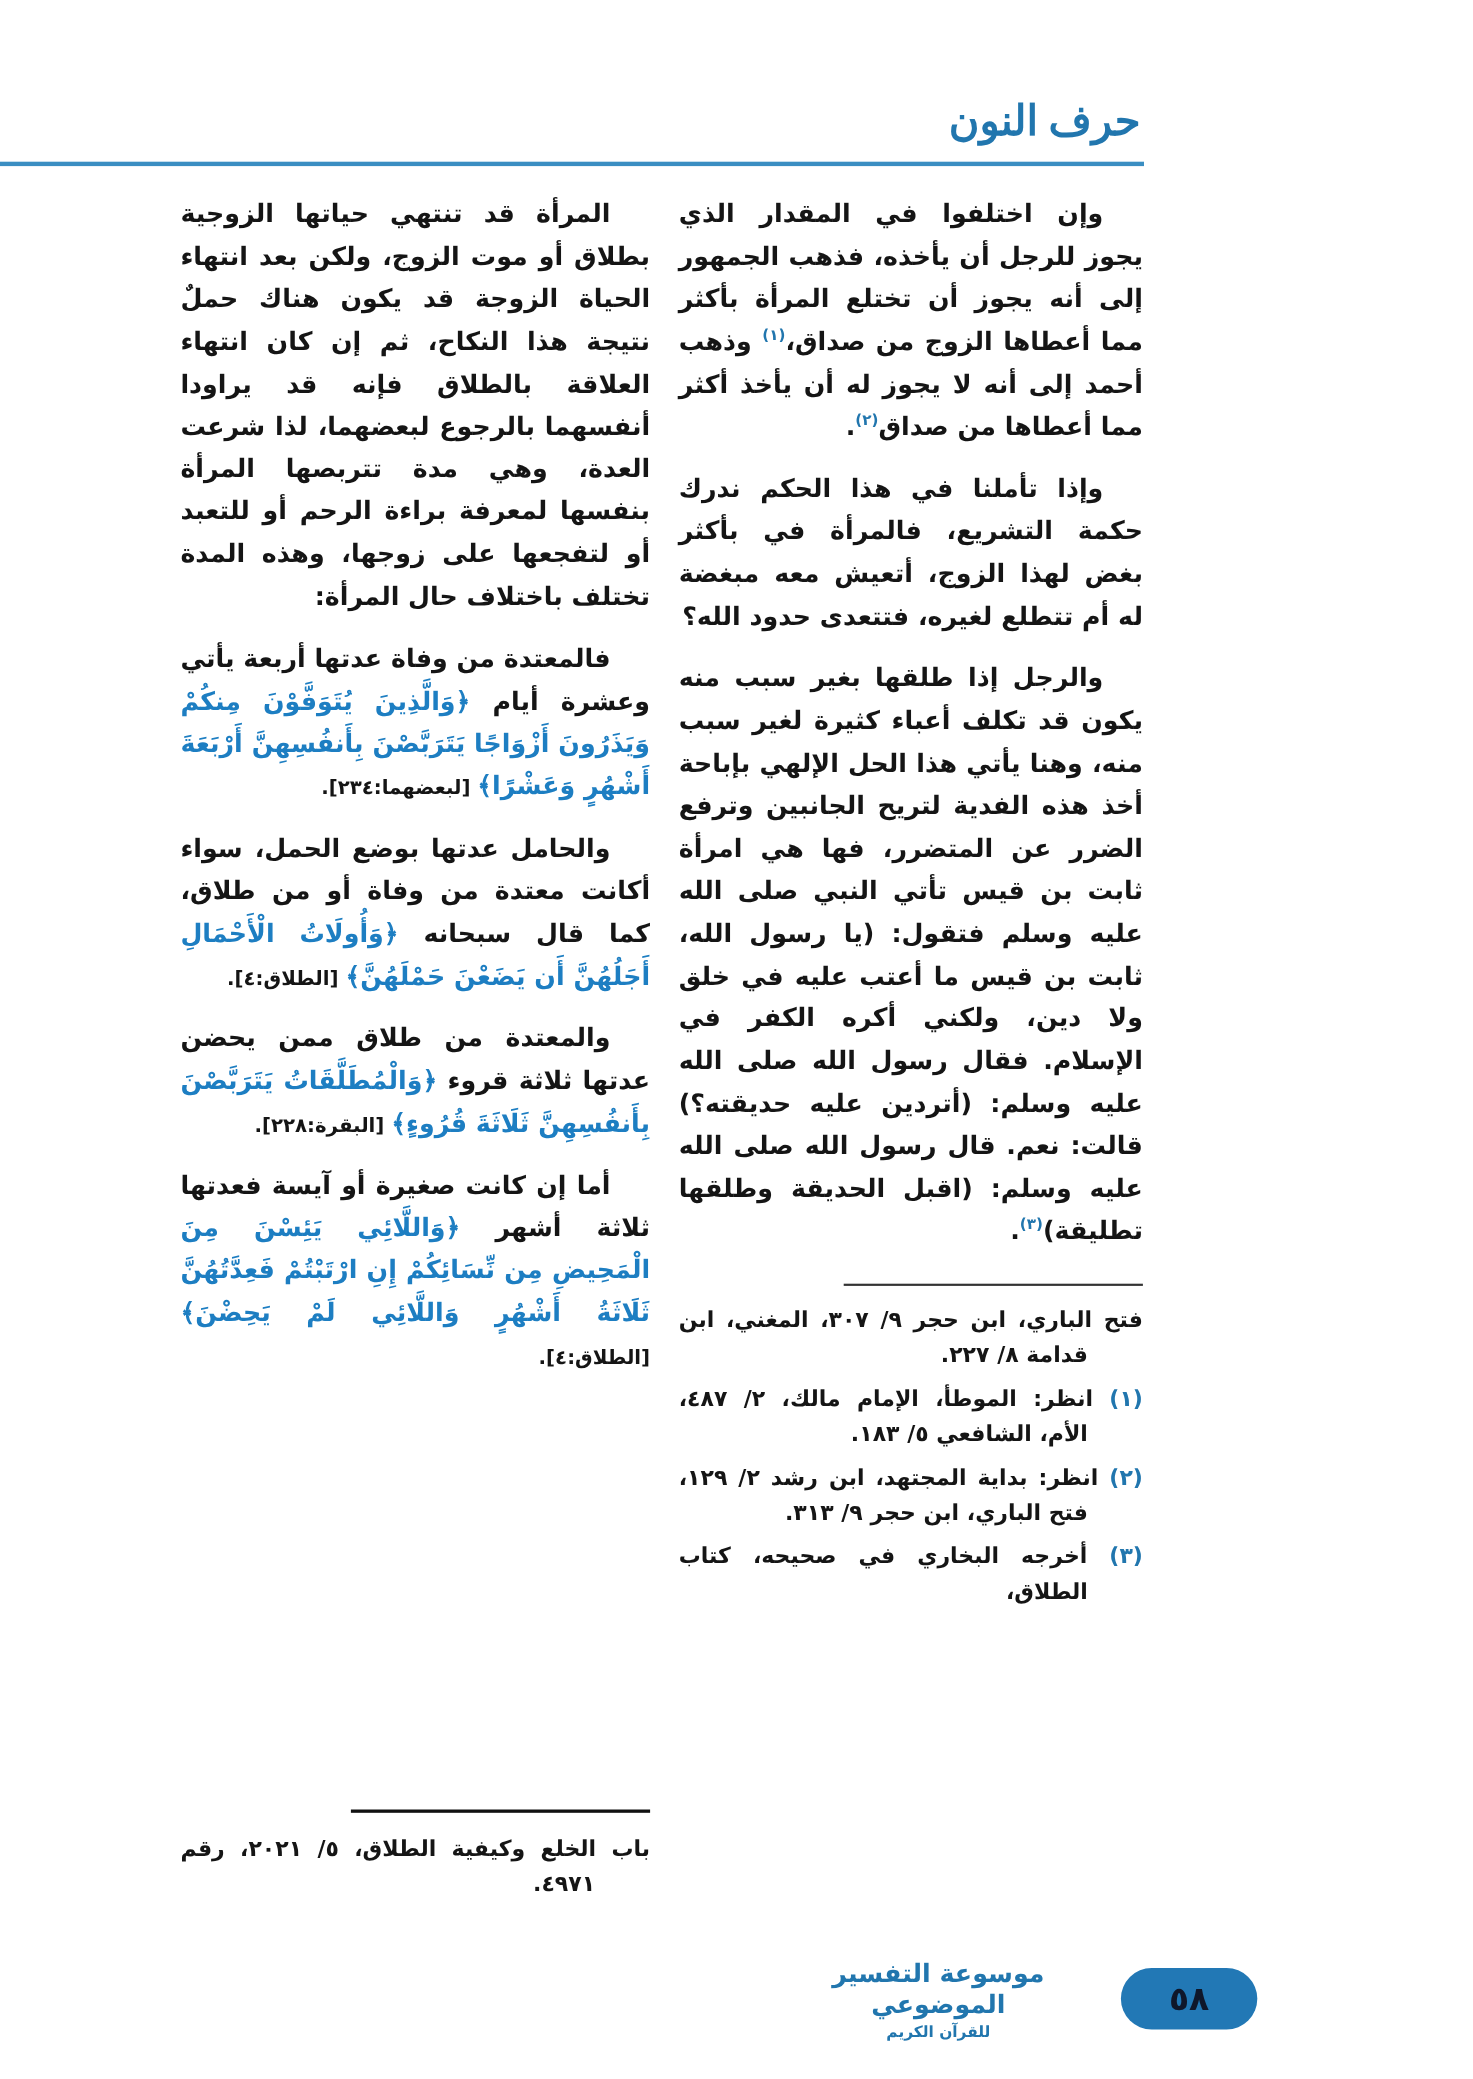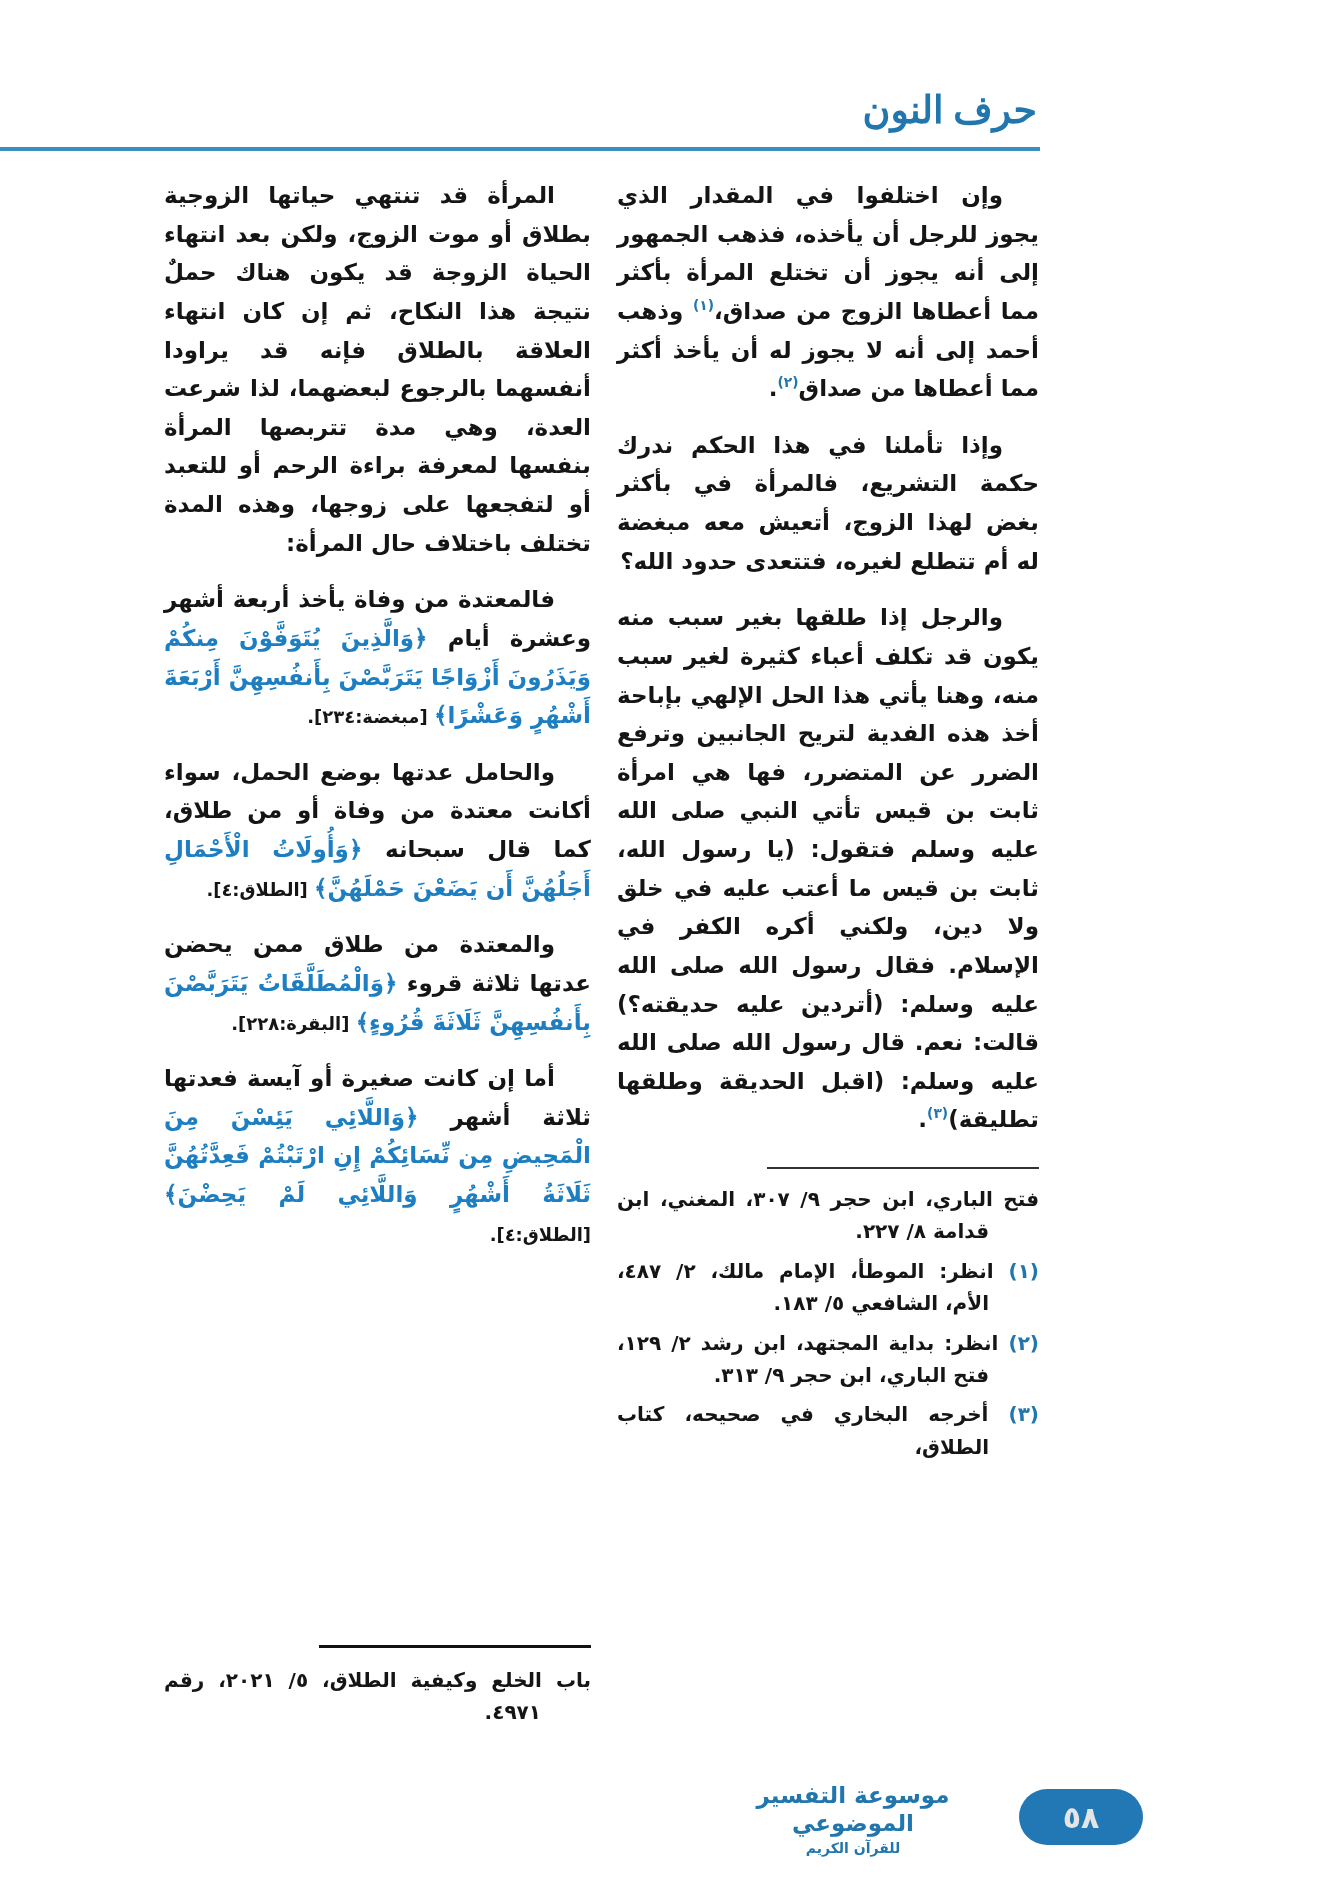--- a/index.html
+++ b/index.html
@@ -54,21 +54,21 @@
     position:absolute;top:1782px;right:384px;width:204px;
     text-align:center;color:#2176ae;line-height:1.2;
   }
   .logo-line1{font-size:23px;font-weight:bold;}
   .logo-line2{font-size:14px;font-weight:bold;margin-top:3px;}
   .page-badge{
     position:absolute;top:1789px;right:196px;width:124px;height:56px;
     background:#2278b5;border-radius:28px;
     display:flex;align-items:center;justify-content:center;
   }
-  .page-badge span{color:#e5e5e5;font-size:30px;font-weight:bold;}
+  .page-badge span{color:#0f172a;font-size:30px;font-weight:bold;}
 </style>
 </head>
 <body>
 
 <div class="page">
 
   <div class="header-title">حرف النون</div>
   <div class="header-rule"></div>
 
   <main class="col col-main">
@@ -80,21 +80,21 @@
       <div class="fn-rule"></div>
       <p class="fn"><span class="seg">فتح الباري، ابن حجر ٩/ ٣٠٧، المغني، ابن قدامة ٨/ ٢٢٧.</span></p>
       <p class="fn"><span class="seg fnum">(١)</span><span class="seg"> انظر: الموطأ، الإمام مالك، ٢/ ٤٨٧، الأم، الشافعي ٥/ ١٨٣.</span></p>
       <p class="fn"><span class="seg fnum">(٢)</span><span class="seg"> انظر: بداية المجتهد، ابن رشد ٢/ ١٢٩، فتح الباري، ابن حجر ٩/ ٣١٣.</span></p>
       <p class="fn"><span class="seg fnum">(٣)</span><span class="seg"> أخرجه البخاري في صحيحه، كتاب الطلاق،</span></p>
     </div>
   </main>
 
   <aside class="col col-second">
     <p class="para"><span class="seg">المرأة قد تنتهي حياتها الزوجية بطلاق أو موت الزوج، ولكن بعد انتهاء الحياة الزوجة قد يكون هناك حملٌ نتيجة هذا النكاح، ثم إن كان انتهاء العلاقة بالطلاق فإنه قد يراودا أنفسهما بالرجوع لبعضهما، لذا شرعت العدة، وهي مدة تتربصها المرأة بنفسها لمعرفة براءة الرحم أو للتعبد أو لتفجعها على زوجها، وهذه المدة تختلف باختلاف حال المرأة:</span></p>
-    <p class="para"><span class="seg">فالمعتدة من وفاة يأخذ أربعة أشهر وعشرة أيام </span><span class="seg verse">﴿وَالَّذِينَ يُتَوَفَّوْنَ مِنكُمْ وَيَذَرُونَ أَزْوَاجًا يَتَرَبَّصْنَ بِأَنفُسِهِنَّ أَرْبَعَةَ أَشْهُرٍ وَعَشْرًا﴾</span><span class="seg cite"> [مبغضة:٢٣٤].</span></p>
+    <p class="para"><span class="seg">فالمعتدة من وفاة عدتها أربعة يأتي وعشرة أيام </span><span class="seg verse">﴿وَالَّذِينَ يُتَوَفَّوْنَ مِنكُمْ وَيَذَرُونَ أَزْوَاجًا يَتَرَبَّصْنَ بِأَنفُسِهِنَّ أَرْبَعَةَ أَشْهُرٍ وَعَشْرًا﴾</span><span class="seg cite"> [لبعضهما:٢٣٤].</span></p>
     <p class="para"><span class="seg">والحامل عدتها بوضع الحمل، سواء أكانت معتدة من وفاة أو من طلاق، كما قال سبحانه </span><span class="seg verse">﴿وَأُولَاتُ الْأَحْمَالِ أَجَلُهُنَّ أَن يَضَعْنَ حَمْلَهُنَّ﴾</span><span class="seg cite"> [الطلاق:٤].</span></p>
     <p class="para"><span class="seg">والمعتدة من طلاق ممن يحضن عدتها ثلاثة قروء </span><span class="seg verse">﴿وَالْمُطَلَّقَاتُ يَتَرَبَّصْنَ بِأَنفُسِهِنَّ ثَلَاثَةَ قُرُوءٍ﴾</span><span class="seg cite"> [البقرة:٢٢٨].</span></p>
     <p class="para"><span class="seg">أما إن كانت صغيرة أو آيسة فعدتها ثلاثة أشهر </span><span class="seg verse">﴿وَاللَّائِي يَئِسْنَ مِنَ الْمَحِيضِ مِن نِّسَائِكُمْ إِنِ ارْتَبْتُمْ فَعِدَّتُهُنَّ ثَلَاثَةُ أَشْهُرٍ وَاللَّائِي لَمْ يَحِضْنَ﴾</span><span class="seg cite"> [الطلاق:٤].</span></p>
   </aside>
 
   <div class="fn2-block">
     <div class="fn-rule"></div>
     <p class="fn"><span class="seg">باب الخلع وكيفية الطلاق، ٥/ ٢٠٢١، رقم ٤٩٧١.</span></p>
   </div>
 

